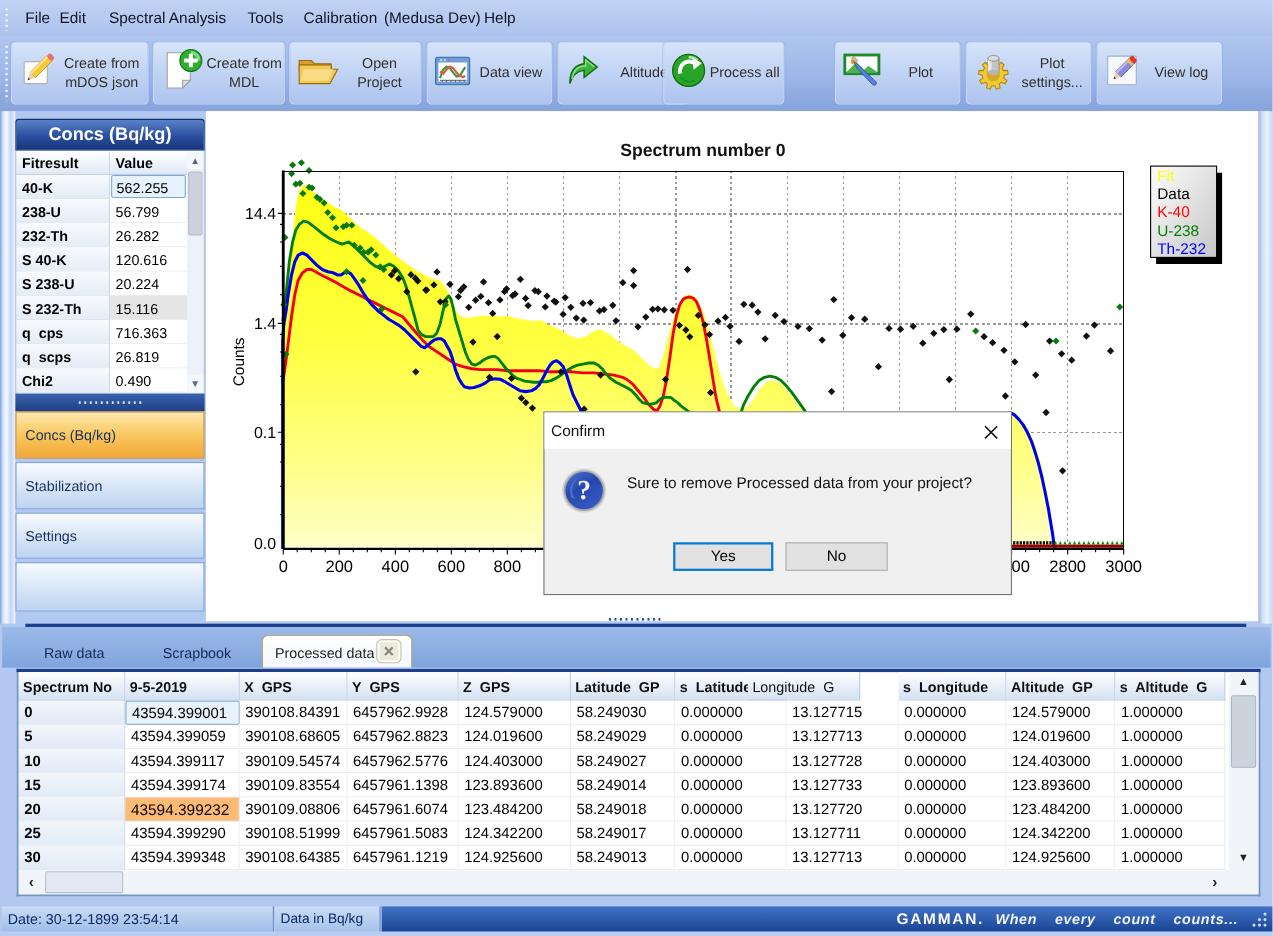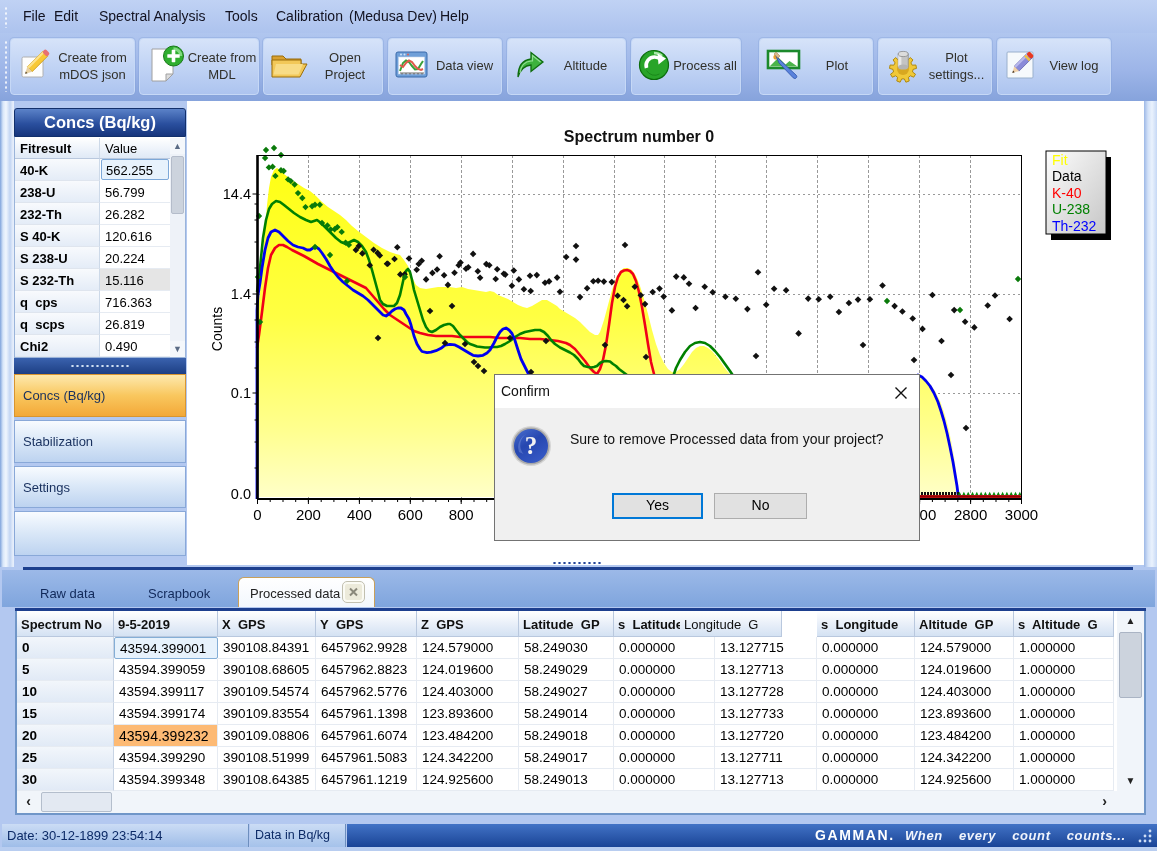--- a/index.html
+++ b/index.html
@@ -68,21 +68,21 @@
         </svg></div>
       <div class="tlab">Data view</div>
     </div>
     <div class="tbtn" style="left:507px;width:119px">
       <div style="margin-left:6px"><svg width="32" height="32" viewBox="0 0 32 32">
           <path d="M4 28 C4 17 9 11 17 10 L17 3.5 L29 13 L17 22.5 L17 16 C10.5 16.5 6.5 20 4 28 z" fill="#3db23d" stroke="#0e6c0e" stroke-width="1.3"></path>
           <path d="M6 24 C7 16 11 12.5 17 12 L18.5 12 L18.5 6.5 L26.5 13" fill="none" stroke="#a8e8a8" stroke-width="1.2" opacity="0.8"></path>
         </svg></div>
       <div class="tlab">Altitude</div>
     </div>
-    <div class="tbtn" style="left:631px;width:110px">
+    <div class="tbtn" style="left:603px;width:110px">
       <div style="margin-left:6px"><svg width="32" height="32" viewBox="0 0 32 32">
           <circle cx="16" cy="16" r="14.5" fill="#28a428" stroke="#0c6c0c" stroke-width="1.2"></circle>
           <path d="M16 4 a12 12 0 0 1 8 3" fill="none" stroke="#b8f0b8" stroke-width="2.5" opacity="0.9"></path>
           <path d="M8.5 19 a8.5 8.5 0 0 1 8 -11 a9 9 0 0 1 6 2.2" fill="none" stroke="#fff" stroke-width="3.6"></path>
           <path d="M19.5 4.5 L28 9.5 L20.5 15.5 z" fill="#fff"></path>
           <path d="M8.5 21.5 a9.5 9.5 0 0 0 13 3.5" fill="none" stroke="#0c6c0c" stroke-width="1" opacity="0.5"></path>
         </svg></div>
       <div class="tlab">Process all</div>
     </div>
     <div class="tbtn" style="left:759px;width:114px">
@@ -120,21 +120,21 @@
           </g>
         </svg></div>
       <div class="tlab">View log</div>
     </div>
 <div class="ab" style="left:0;top:101px;width:14px;height:466px;background:linear-gradient(90deg,#7fa3dc 0,#d8e6f9 3px,#f0f6fe 6px,#c2d5f3 10px,#e6eefb 13px)"></div>
 <div class="ab" style="left:1144px;top:101px;width:13px;height:466px;background:linear-gradient(90deg,#9db8e6 0,#d2e1f8 4px,#eaf2fd 8px,#c6d8f5 13px)"></div>
 
 <div class="ab" style="left:14px;top:108px;width:172px;height:29px;background:linear-gradient(#5b82c8,#2a4f9e 55%,#17357c);border:1px solid #12306c;border-radius:3px 3px 0 0;color:#fff;font-weight:bold;font-size:16.5px;text-align:center;line-height:27px">Concs (Bq/kg)</div>
 <div class="ab" style="left:14px;top:137px;width:172px;height:221px;background:#fff;border:1px solid #9ab4da;border-top:none"></div>
 <div class="ab" style="left:15px;top:138px;width:85px;height:21px;background:linear-gradient(#fff,#dfe9f6);border-bottom:1px solid #b9c8de;border-right:1px solid #cdd9e8;font-weight:bold;font-size:13px;padding:3px 0 0 5px">Fitresult</div>
-    <div class="ab" style="left:100px;top:138px;width:70px;height:21px;background:linear-gradient(#fff,#dfe9f6);border-bottom:1px solid #b9c8de;font-weight:normal;font-size:13px;padding:3px 0 0 5px">Value</div>
+    <div class="ab" style="left:100px;top:138px;width:70px;height:21px;background:linear-gradient(#fff,#dfe9f6);border-bottom:1px solid #b9c8de;font-weight:bold;font-size:13px;padding:3px 0 0 5px">Value</div>
     <div class="ab" style="left:15px;top:159px;width:85px;height:22px;background:linear-gradient(#f8fafd,#e4ecf7);border-bottom:1px solid #dfe5ee;border-right:1px solid #cdd9e8;font-weight:bold;font-size:13px;padding:4px 0 0 5px">40-K</div>
     <div class="ab" style="left:101px;top:159px;width:68px;height:21px;background:#e7f2fc;border:1px solid #7da8d8;border-radius:2px;font-size:13px;padding:3px 0 0 4px">562.255</div>
     <div class="ab" style="left:15px;top:181px;width:85px;height:22px;background:linear-gradient(#f8fafd,#e4ecf7);border-bottom:1px solid #dfe5ee;border-right:1px solid #cdd9e8;font-weight:bold;font-size:13px;padding:4px 0 0 5px">238-U</div>
     <div class="ab" style="left:100px;top:181px;width:70px;height:22px;background:#fff;border-bottom:1px solid #e6ebf2;font-size:13px;padding:4px 0 0 5px">56.799</div>
     <div class="ab" style="left:15px;top:203px;width:85px;height:22px;background:linear-gradient(#f8fafd,#e4ecf7);border-bottom:1px solid #dfe5ee;border-right:1px solid #cdd9e8;font-weight:bold;font-size:13px;padding:4px 0 0 5px">232-Th</div>
     <div class="ab" style="left:100px;top:203px;width:70px;height:22px;background:#fff;border-bottom:1px solid #e6ebf2;font-size:13px;padding:4px 0 0 5px">26.282</div>
     <div class="ab" style="left:15px;top:225px;width:85px;height:22px;background:linear-gradient(#f8fafd,#e4ecf7);border-bottom:1px solid #dfe5ee;border-right:1px solid #cdd9e8;font-weight:bold;font-size:13px;padding:4px 0 0 5px">S 40-K</div>
     <div class="ab" style="left:100px;top:225px;width:70px;height:22px;background:#fff;border-bottom:1px solid #e6ebf2;font-size:13px;padding:4px 0 0 5px">120.616</div>
     <div class="ab" style="left:15px;top:247px;width:85px;height:22px;background:linear-gradient(#f8fafd,#e4ecf7);border-bottom:1px solid #dfe5ee;border-right:1px solid #cdd9e8;font-weight:bold;font-size:13px;padding:4px 0 0 5px">S 238-U</div>
     <div class="ab" style="left:100px;top:247px;width:70px;height:22px;background:#fff;border-bottom:1px solid #e6ebf2;font-size:13px;padding:4px 0 0 5px">20.224</div>

